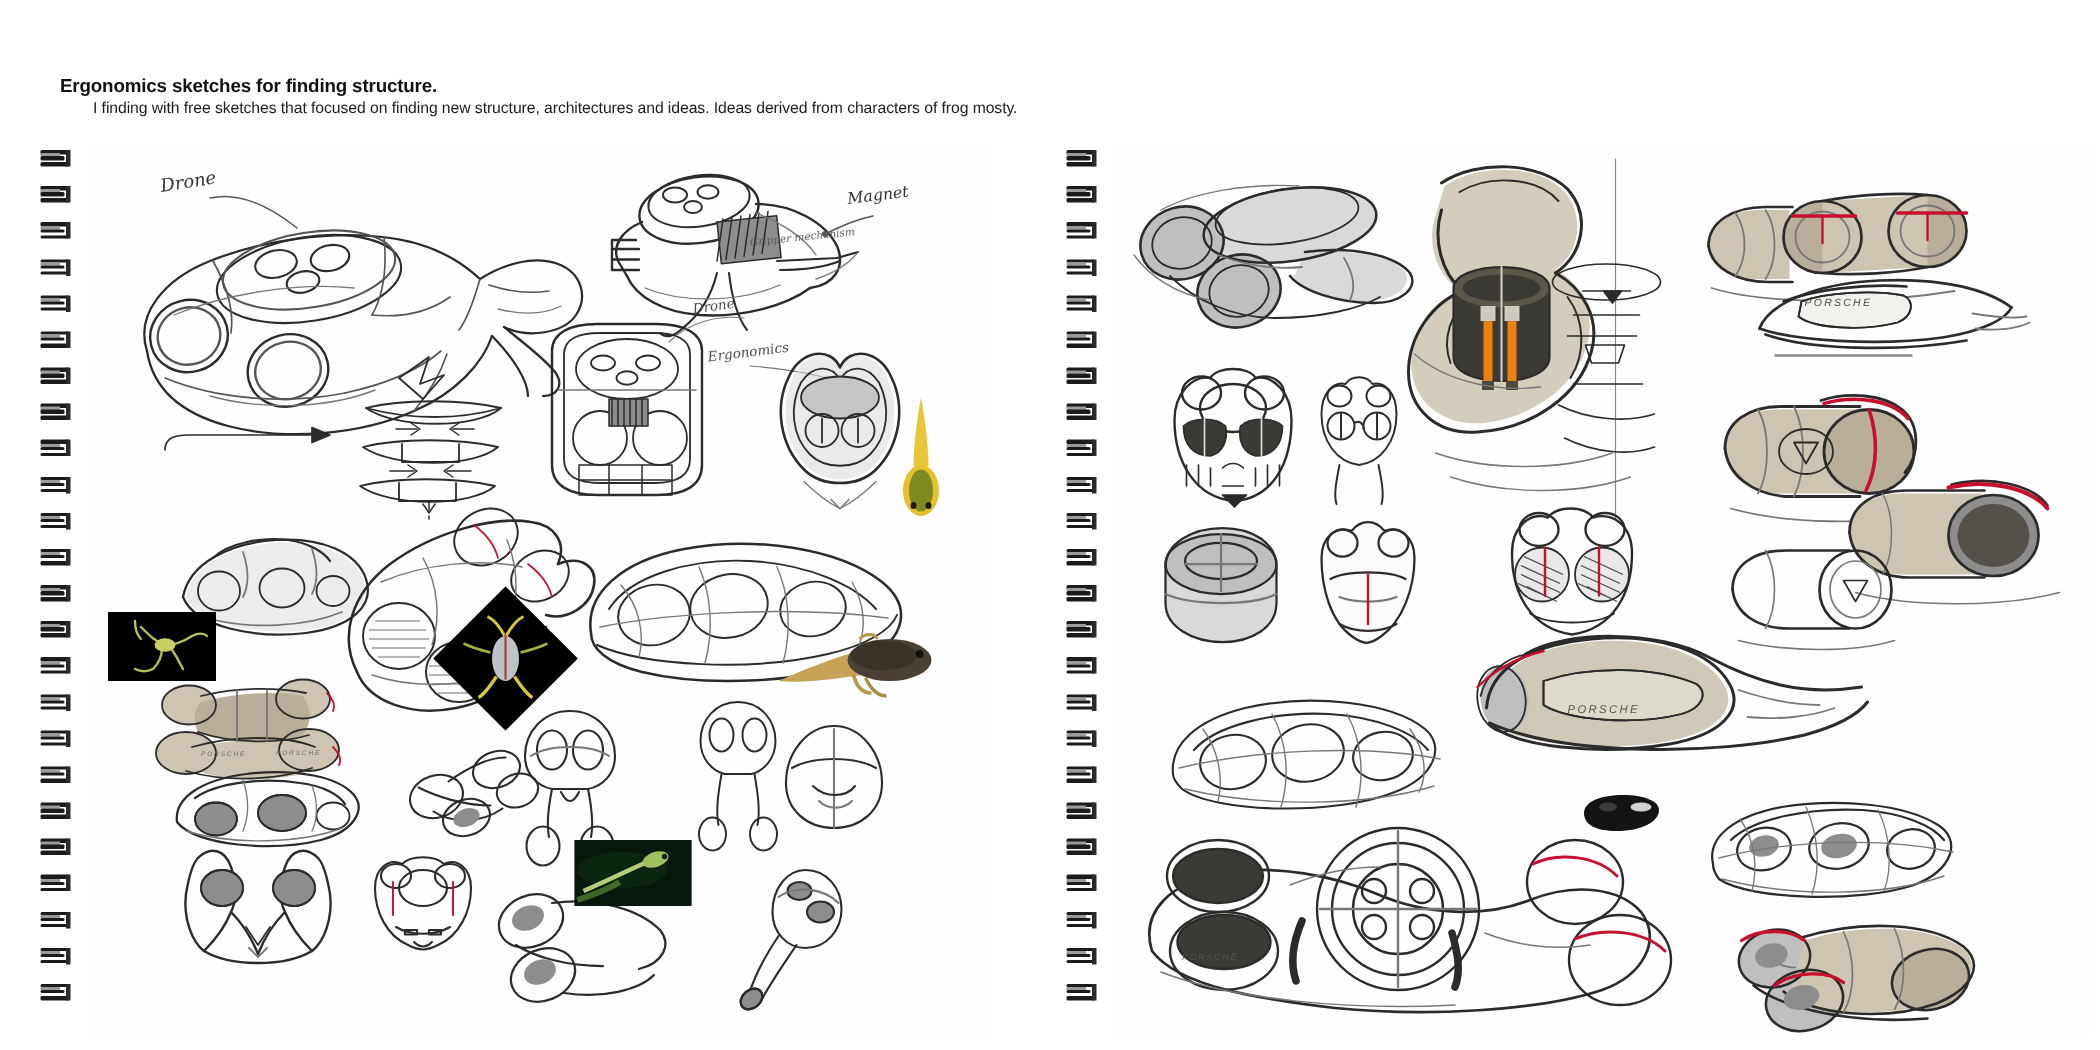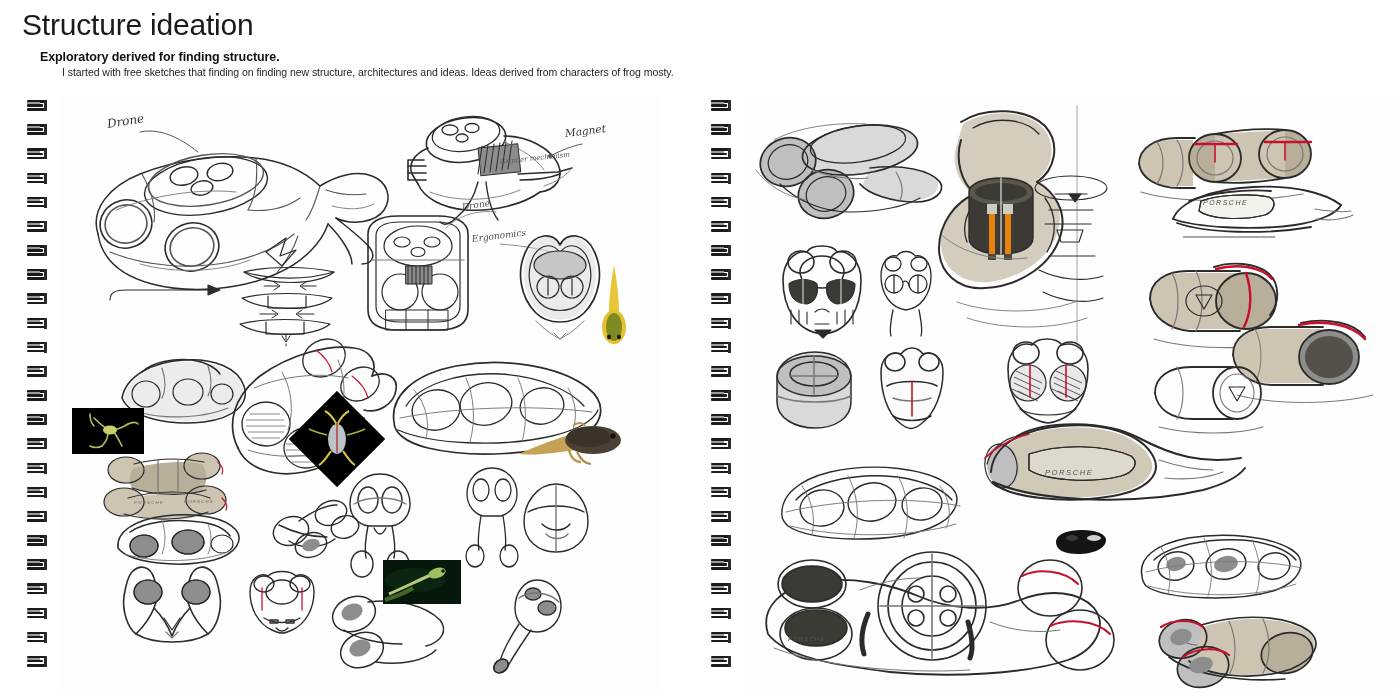--- a/index.html
+++ b/index.html
@@ -83,23 +83,22 @@
     white-space:nowrap;
     font-style:italic;
   }
 </style>
 </head>
 <body>
 
 <div class="page">
 
   <div id="header">
-    <div id="page-title">Structure ideation</div>
-    <div id="subtitle">Exploratory derived for finding structure.</div>
-    <div id="body-text">I started with free sketches that finding on finding new structure, architectures and ideas. Ideas derived from characters of frog mosty.</div>
+    <div id="subtitle">Ergonomics sketches for finding structure.</div>
+    <div id="body-text">I finding with free sketches that focused on finding new structure, architectures and ideas. Ideas derived from characters of frog mosty.</div>
   </div>
 
   <div class="spiral" id="spiral-left" style="left:22px;">
       <div class="ring" style="top: 0px;">
         <div class="bar b1" style="background:#1b1b1b"></div>
         <div class="shade"></div>
         <div class="bar b2" style="background:#1b1b1b"></div>
         <div class="bar b3" style="background:#1b1b1b"></div>
         <div class="spine"></div>
       </div>

